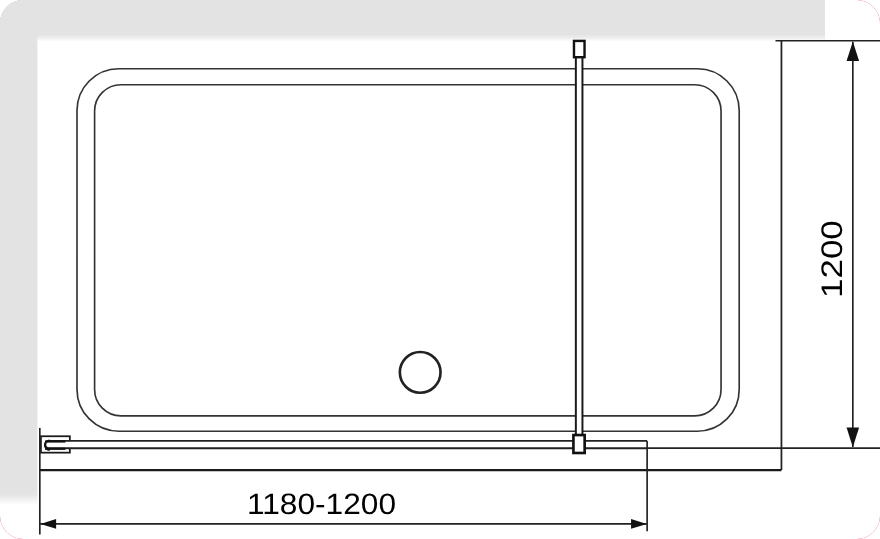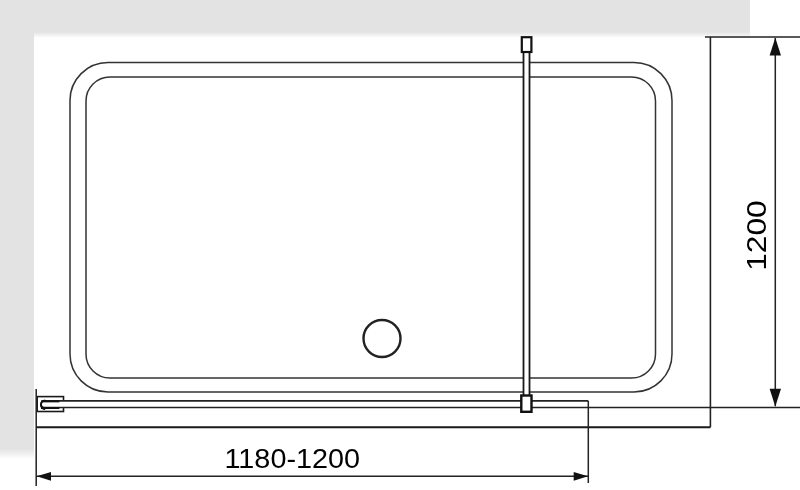--- a/index.html
+++ b/index.html
@@ -1,16 +1,16 @@
 <!DOCTYPE html>
 <html><head>
 <meta charset="utf-8">
 <style>
   html,body{margin:0;padding:0;background:#ffffff;}
-  #stage{position:relative;width:800px;height:490px;overflow:hidden;background:#be185d;}
+  #stage{position:relative;width:800px;height:490px;overflow:hidden;background:#be185d;border-radius:21px;}
   svg{display:block;}
   text{font-family:"Liberation Sans",sans-serif;fill:#000000;}
 </style>
 </head>
 <body>
 <div id="stage">
 <svg width="800" height="490" viewBox="0 0 800 490">
   <defs>
     <linearGradient id="fadeTop" x1="0" y1="0" x2="0" y2="1">
       <stop offset="0" stop-color="#e3e3e3"></stop>

